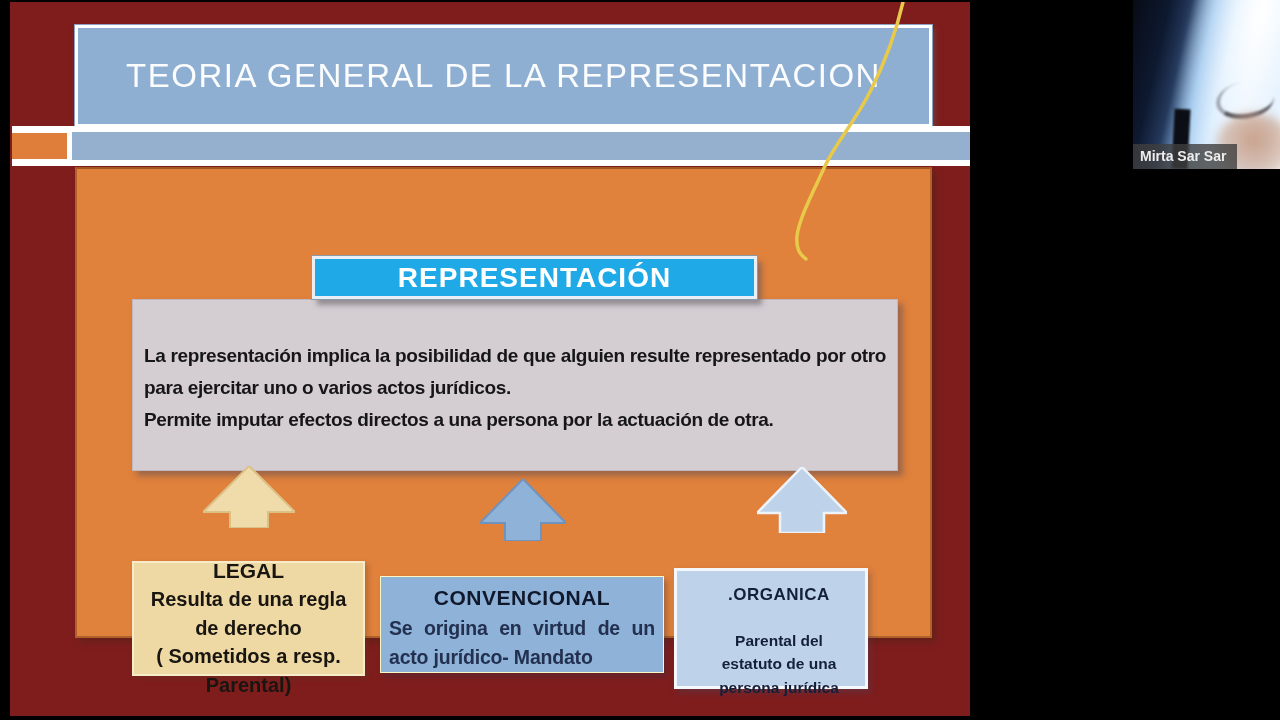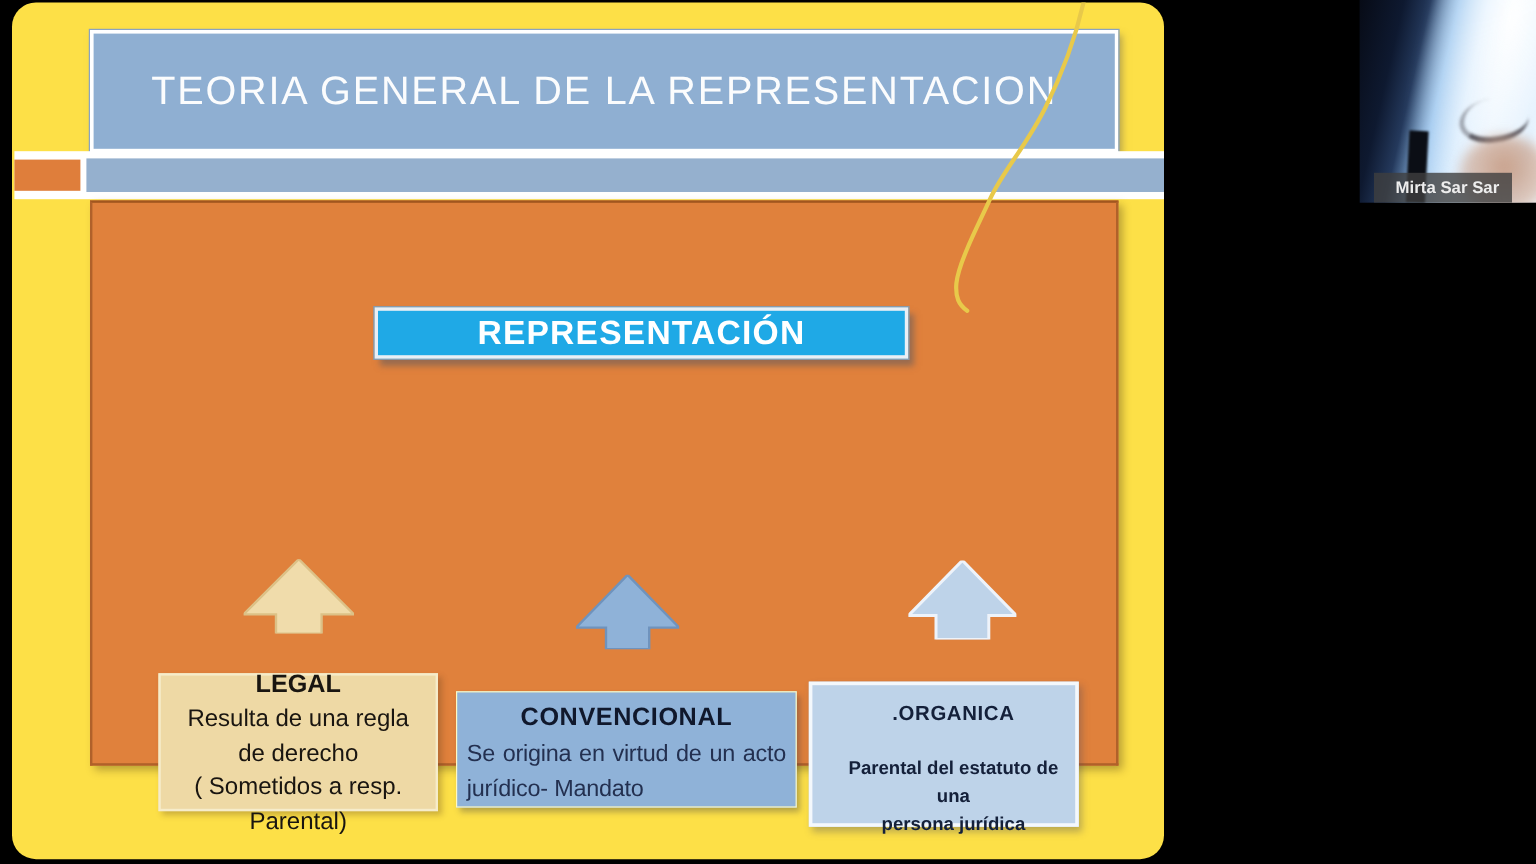--- a/index.html
+++ b/index.html
@@ -5,21 +5,21 @@
   html,body{margin:0;padding:0;}
   body{
     width:1280px;height:720px;background:#000;overflow:hidden;position:relative;
     font-family:"Liberation Sans",sans-serif;
   }
   .stage{position:absolute;left:0;top:0;width:1280px;height:720px;background:#000;}
 
   
   .slide{
     position:absolute;left:10px;top:2px;width:960px;height:714px;
-    background:#fde047;overflow:visible;border-radius:20px;
+    background:#7f1d1d;overflow:visible;
   }
   .title-box{
     position:absolute;left:65px;top:23px;width:857px;height:102px;
     background:#8fafd2;border:3px solid #ffffff;outline:1px solid #8aa3c2;
     box-shadow:3px 4px 6px rgba(110,100,80,.5);
     display:flex;align-items:center;justify-content:center;box-sizing:border-box;
   }
   .title-box span{
     color:#fbfcfd;font-size:33px;letter-spacing:1.5px;font-weight:400;white-space:nowrap;
   }
@@ -55,37 +55,38 @@
 
   .branch{position:absolute;z-index:4;box-sizing:border-box;margin-top:36px;}
   .branch-legal{
     left:55px;top:356px;width:233px;height:115px;
     background:#eed9a5;border:2px solid #f6ecca;box-shadow:3px 3px 5px rgba(90,60,30,.3);
   }
   .branch-legal .btxt{
     position:absolute;left:0;top:-6px;width:100%;text-align:center;color:#191510;
   }
   .branch-legal .btitle{font-size:21px;font-weight:bold;line-height:1.35;}
-  .branch-legal .bbody{font-size:20px;font-weight:normal;line-height:1.42;white-space:pre-line;}
+  .branch-legal .bbody{font-size:20px;font-weight:bold;line-height:1.42;white-space:pre-line;}
 
   .branch-conv{
     left:303px;top:371px;width:284px;height:97px;
     background:#8fb2d8;border:1px solid #fef9c3;box-shadow:3px 4px 5px rgba(50,50,70,.35);
     padding:9px 8px 0 8px;
   }
   .branch-conv .btitle{
     text-align:center;color:#10182c;font-size:21px;font-weight:bold;letter-spacing:.5px;
   }
   .branch-conv .bbody{
     margin-top:4px;color:#233050;font-size:19.5px;line-height:1.5;text-align:justify;
     letter-spacing:-0.2px;
+    font-weight:bold;
   }
 
   .branch-org{
-    left:597px;top:363px;width:225px;height:121px;
+    left:597px;top:363px;width:194px;height:121px;
     background:#bed3e9;border:3px solid #f4f8fc;box-shadow:3px 4px 6px rgba(70,70,95,.35);
     padding:14px 12px 0 28px;
   }
   .branch-org .btitle{text-align:center;color:#14203a;font-size:17px;font-weight:bold;letter-spacing:.5px;}
   .branch-org .bbody{
     margin-top:24px;text-align:center;color:#14203a;font-size:15.5px;font-weight:bold;
     line-height:1.5;white-space:pre-line;
   }
 
   .annotation-svg{position:absolute;left:0;top:0;z-index:50;pointer-events:none;}
@@ -112,42 +113,46 @@
   .wc-face{
     position:absolute;right:-12px;bottom:-10px;width:76px;height:66px;border-radius:50%;
     background:radial-gradient(circle at 50% 40%,#c9a18b 0%,rgba(201,161,139,.55) 60%,rgba(201,161,139,0) 100%);
     filter:blur(5px);
   }
   .wc-phone{
     position:absolute;left:40px;bottom:0;width:16px;height:60px;background:#0b0e15;
     filter:blur(1px);transform:rotate(3deg);
   }
   .nameplate{
-    position:absolute;left:12px;bottom:0;z-index:5;
+    position:absolute;left:0;bottom:0;z-index:5;
     background:rgba(62,62,62,.8);color:#ededed;font-size:14px;font-weight:bold;
-    padding:4px 11px 5px 18px;white-space:nowrap;
+    padding:4px 11px 5px 7px;white-space:nowrap;
   }
 </style>
 </head>
 <body>
 
 <div class="stage">
 
   <div class="slide">
 
     <div class="title-box">
       <span>TEORIA GENERAL DE LA REPRESENTACION</span>
     </div>
 
     <div class="white-strip"></div>
     <div class="accent-orange"></div>
     <div class="accent-blue"></div>
 
     <div class="orange-panel">
 
+      <div class="definition-box">
+        <p>La representación implica la posibilidad de que alguien resulte representado por otro para ejercitar uno o varios actos jurídicos.</p>
+        <p>Permite imputar efectos directos a una persona por la actuación de otra.</p>
+      </div>
 
       <div class="concept-box">
         <span>REPRESENTACIÓN</span>
       </div>
 
       <svg class="up-arrow" style="left:126px;top:297px" width="92" height="62" viewBox="0 0 92 62">
         <polygon points="46,0 92,46 65,46 65,62 27,62 27,46 0,46" fill="#f0dcab" stroke="#dcc187" stroke-width="2"></polygon>
       </svg>
       <svg class="up-arrow" style="left:403px;top:310px" width="86" height="62" viewBox="0 0 86 62">
         <polygon points="43,0 86,44 61,44 61,62 25,62 25,44 0,44" fill="#8fb2d8" stroke="#6f93bd" stroke-width="2"></polygon>

